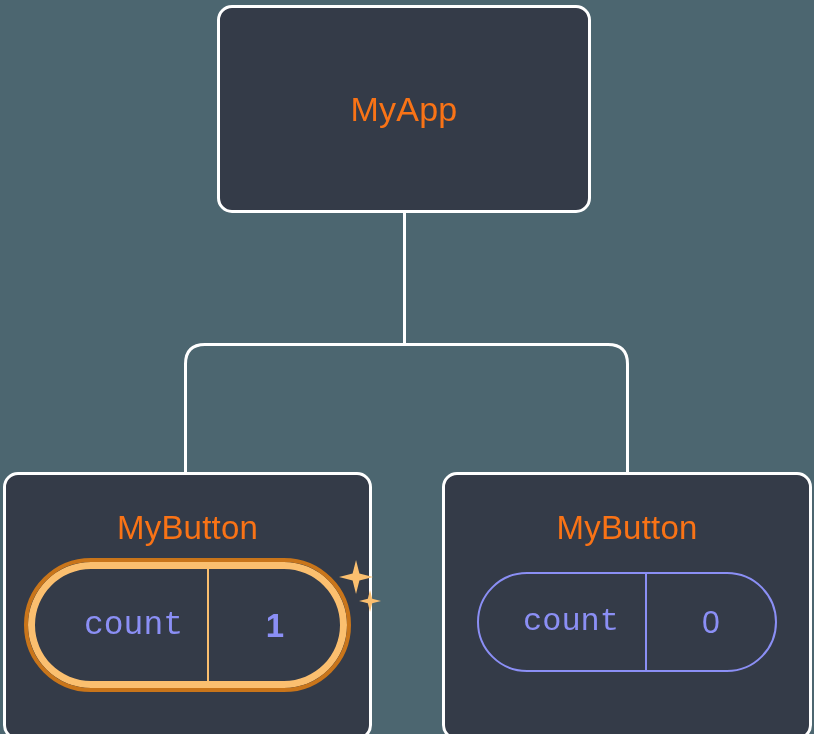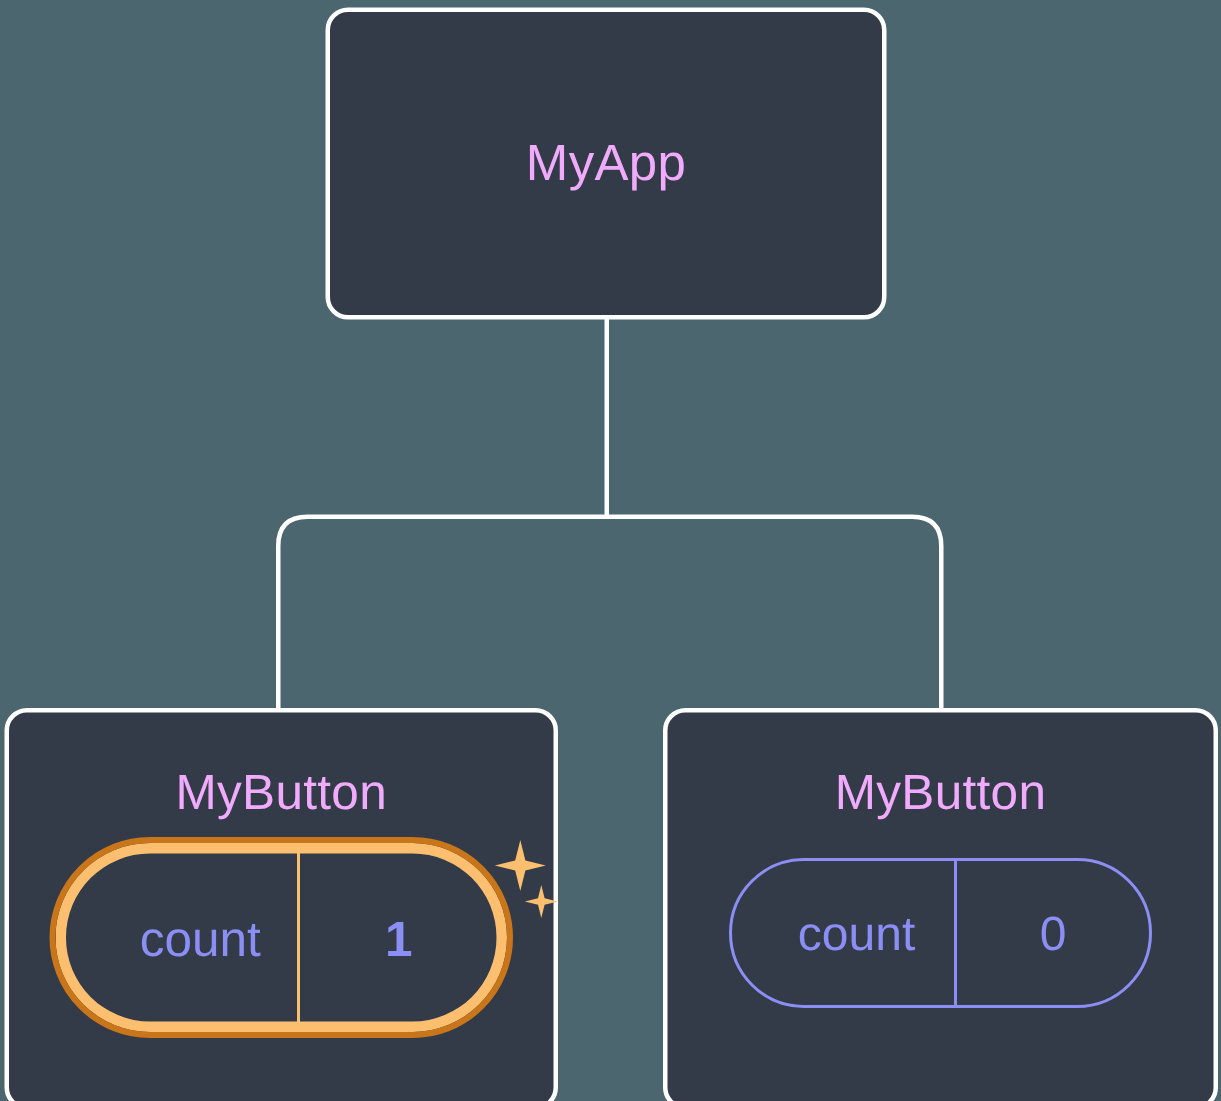--- a/index.html
+++ b/index.html
@@ -60,21 +60,21 @@
 
   .node-child-right {
     left: 442px;
     top: 472px;
     width: 370px;
     height: 268px;
     padding-top: 36px;
   }
 
   .node-title {
-    color: #f0abfc;
+    color: #f97316;
     font-size: 33px;
     font-weight: 400;
     letter-spacing: 0.2px;
     line-height: 1;
     white-space: nowrap;
   }
 
   .node-root .node-title {
     font-size: 34px;
   }
@@ -101,20 +101,21 @@
     align-items: center;
     justify-content: center;
     color: #8b8ff5;
     font-size: 32px;
     line-height: 1;
     white-space: nowrap;
   }
 
   .pill-key {
     padding: 0 26px 0 44px;
+    font-family: Liberation Mono, monospace;
   }
 
   .pill-val {
     border-left: 2px solid #8b8ff5;
     min-width: 92px;
     padding: 0 18px;
   }
 
   
   .pill-wrap.is-highlighted {

